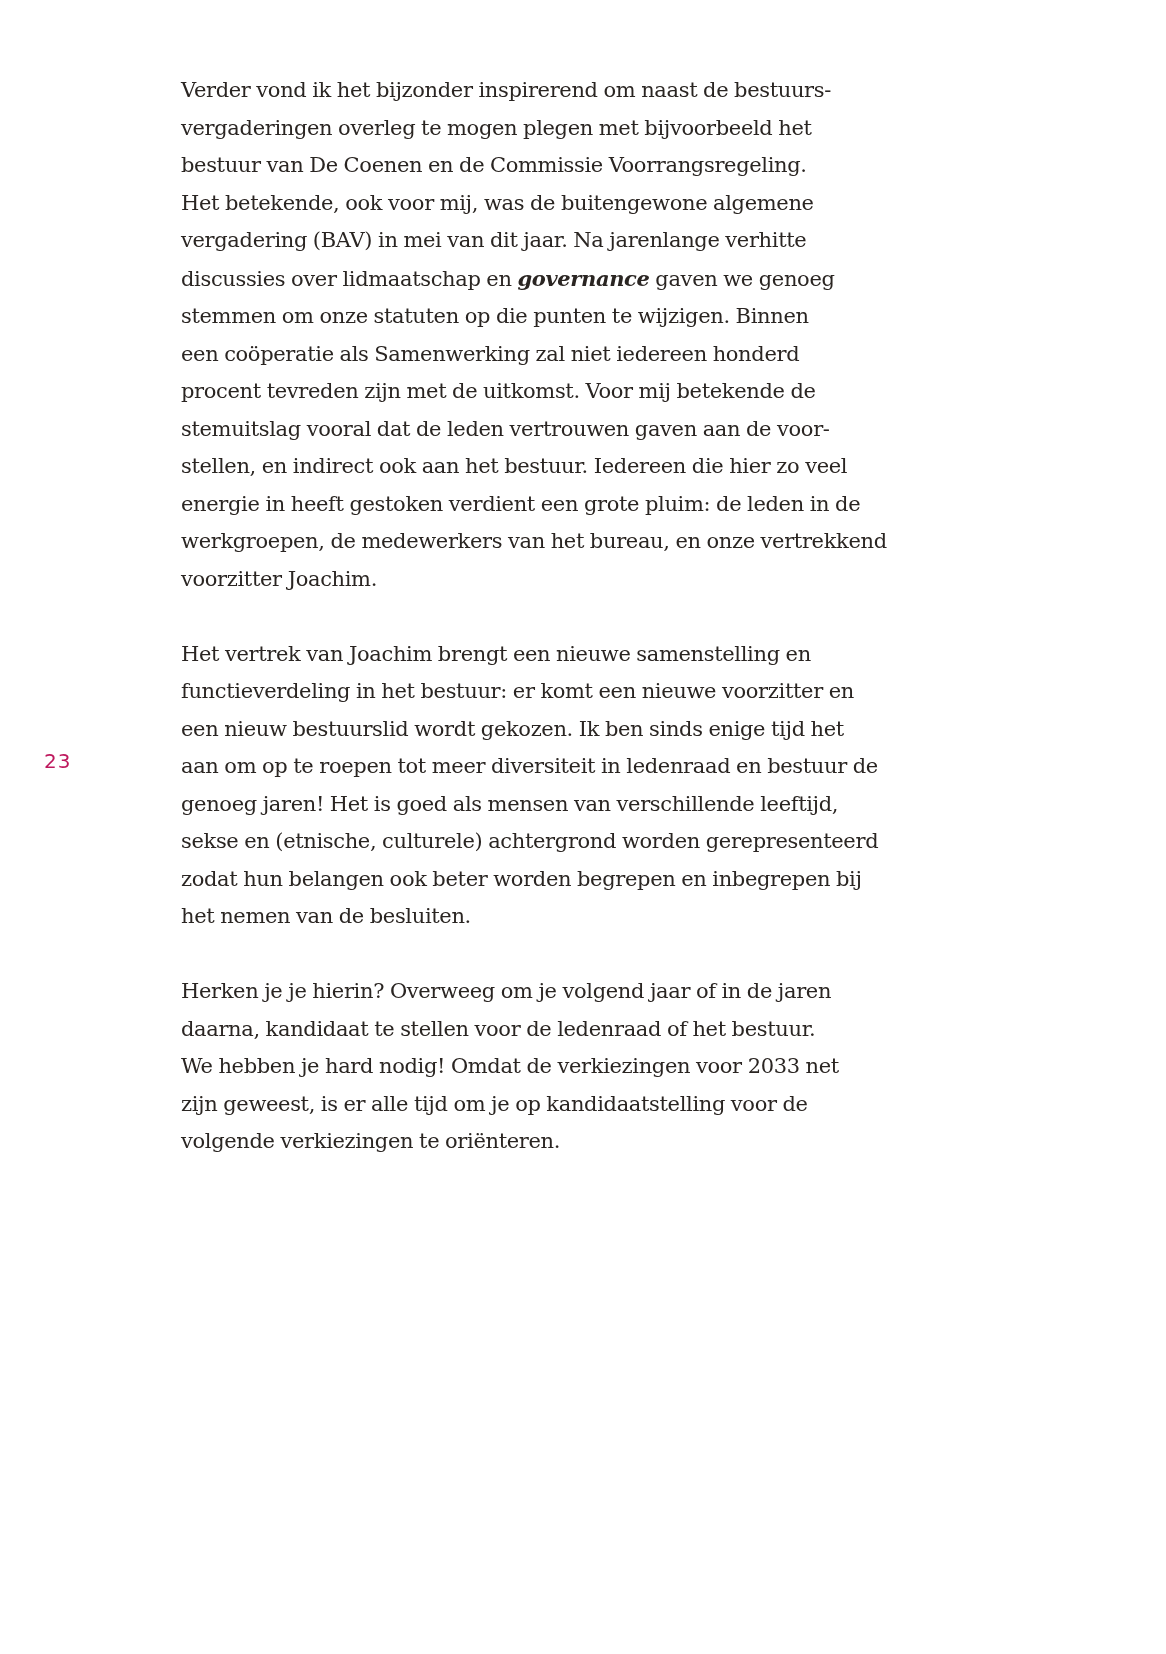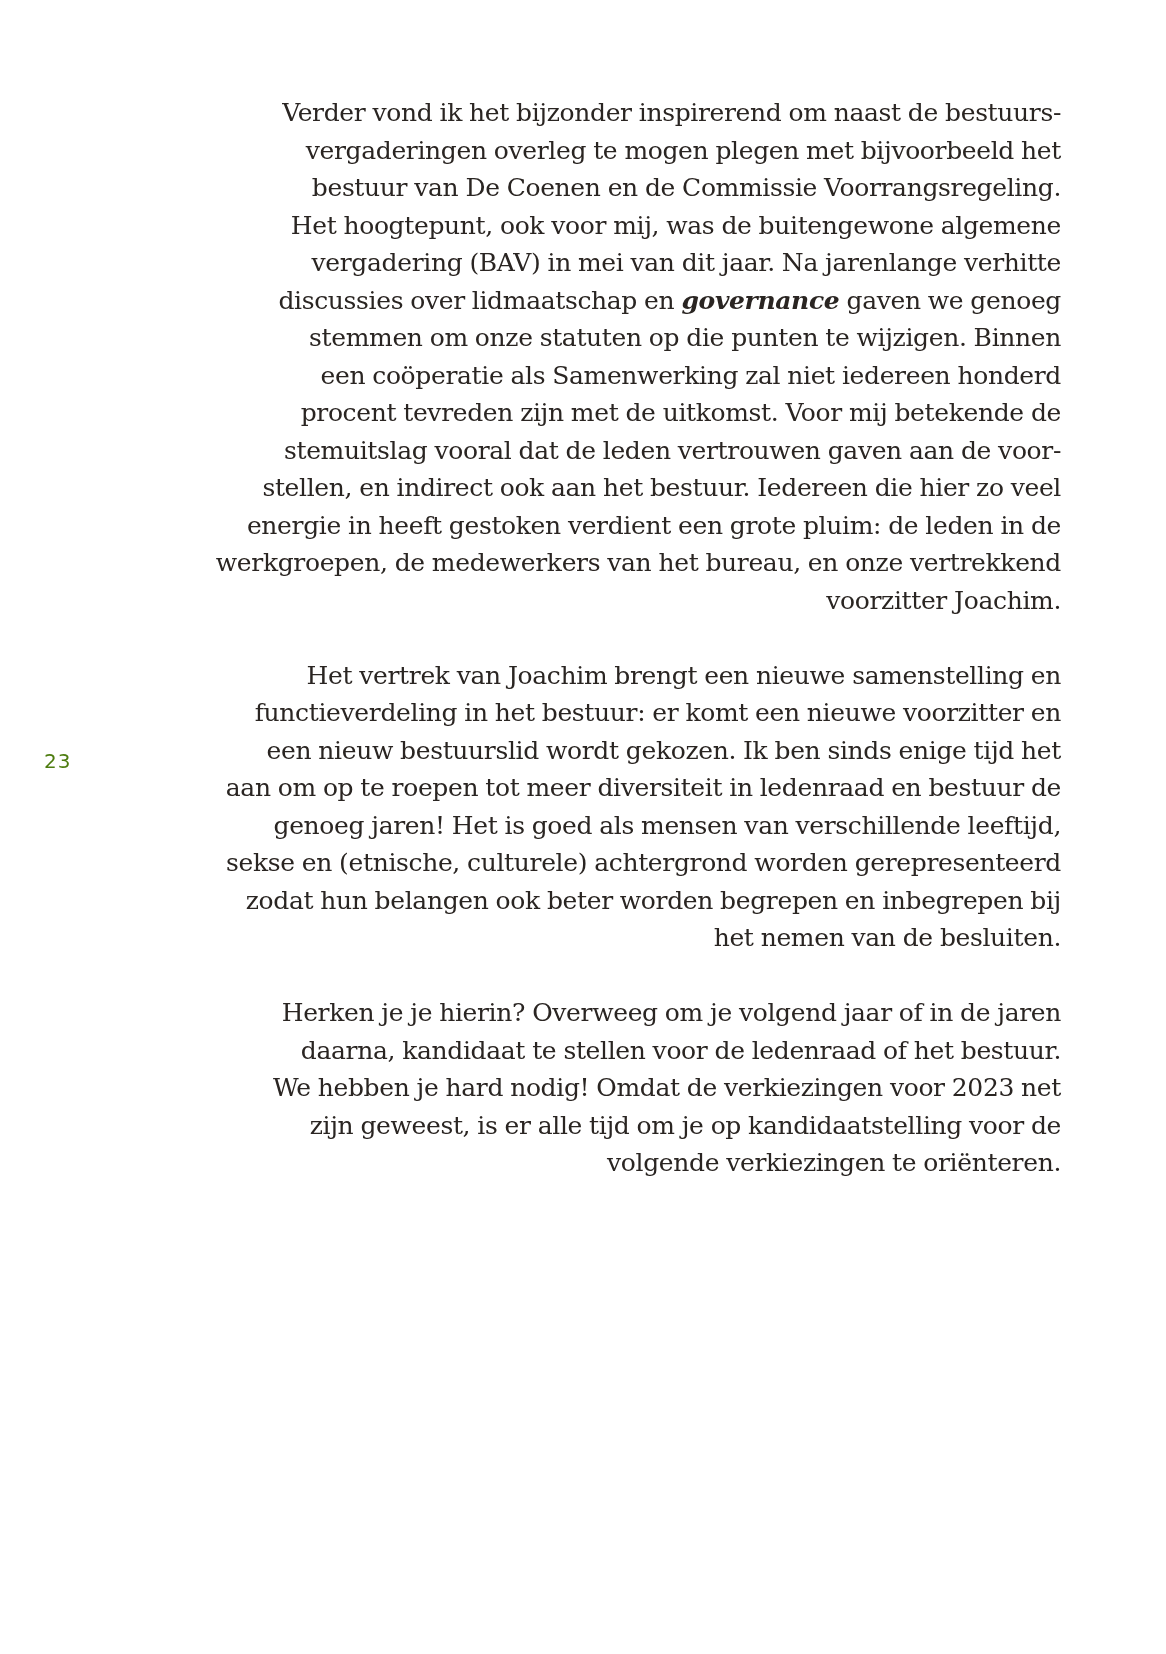--- a/index.html
+++ b/index.html
@@ -27,29 +27,28 @@
       top: 748px;
       font-family: "DejaVu Sans", sans-serif;
       font-size: 20px;
       line-height: 26px;
       color: #c8323a;
       letter-spacing: 1px;
     }
     .column {
       position: absolute;
       left: 181px;
-      top: 94px;
+      top: 72px;
       width: 880px;
       font-family: "DejaVu Serif", serif;
-      font-size: 25px;
+      font-size: 21px;
       line-height: 37.5px;
       color: #2a2522;
       letter-spacing: -0.35px;
       word-spacing: -0.5px;
-      text-align: right;
     }
     .paragraph {
       margin: 0 0 37.5px 0;
     }
     .paragraph:last-child {
       margin-bottom: 4px;
     }
     .line {
       display: block;
       white-space: nowrap;
@@ -57,29 +56,29 @@
     .italic {
       font-style: italic;
       font-weight: bold;
     }
   </style>
 </head>
 <body>
 
 <div class="page">
 
-  <div class="page-number" style="color: #4d7c0f;">23</div>
+  <div class="page-number" style="color: #be185d;">23</div>
 
   <div class="column" style="color: rgb(42, 37, 34);">
 
     <p class="paragraph">
       <span class="line">Verder vond ik het bijzonder inspirerend om naast de bestuurs-</span>
       <span class="line">vergaderingen overleg te mogen plegen met bijvoorbeeld het</span>
       <span class="line">bestuur van De Coenen en de Commissie Voorrangsregeling.</span>
-      <span class="line">Het hoogtepunt, ook voor mij, was de buitengewone algemene</span>
+      <span class="line">Het betekende, ook voor mij, was de buitengewone algemene</span>
       <span class="line">vergadering (BAV) in mei van dit jaar. Na jarenlange verhitte</span>
       <span class="line"><span>discussies over lidmaatschap en </span><span class="italic">governance</span><span> gaven we genoeg</span></span>
       <span class="line">stemmen om onze statuten op die punten te wijzigen. Binnen</span>
       <span class="line">een coöperatie als Samenwerking zal niet iedereen honderd</span>
       <span class="line">procent tevreden zijn met de uitkomst. Voor mij betekende de</span>
       <span class="line">stemuitslag vooral dat de leden vertrouwen gaven aan de voor-</span>
       <span class="line">stellen, en indirect ook aan het bestuur. Iedereen die hier zo veel</span>
       <span class="line">energie in heeft gestoken verdient een grote pluim: de leden in de</span>
       <span class="line">werkgroepen, de medewerkers van het bureau, en onze vertrekkend</span>
       <span class="line">voorzitter Joachim.</span>
@@ -92,19 +91,19 @@
       <span class="line">aan om op te roepen tot meer diversiteit in ledenraad en bestuur de</span>
       <span class="line">genoeg jaren! Het is goed als mensen van verschillende leeftijd,</span>
       <span class="line">sekse en (etnische, culturele) achtergrond worden gerepresenteerd</span>
       <span class="line">zodat hun belangen ook beter worden begrepen en inbegrepen bij</span>
       <span class="line">het nemen van de besluiten.</span>
     </p>
 
     <p class="paragraph">
       <span class="line">Herken je je hierin? Overweeg om je volgend jaar of in de jaren</span>
       <span class="line">daarna, kandidaat te stellen voor de ledenraad of het bestuur.</span>
-      <span class="line">We hebben je hard nodig! Omdat de verkiezingen voor 2023 net</span>
+      <span class="line">We hebben je hard nodig! Omdat de verkiezingen voor 2033 net</span>
       <span class="line">zijn geweest, is er alle tijd om je op kandidaatstelling voor de</span>
       <span class="line">volgende verkiezingen te oriënteren.</span>
     </p>
 
   </div>
 </div>
 
 </body></html>

